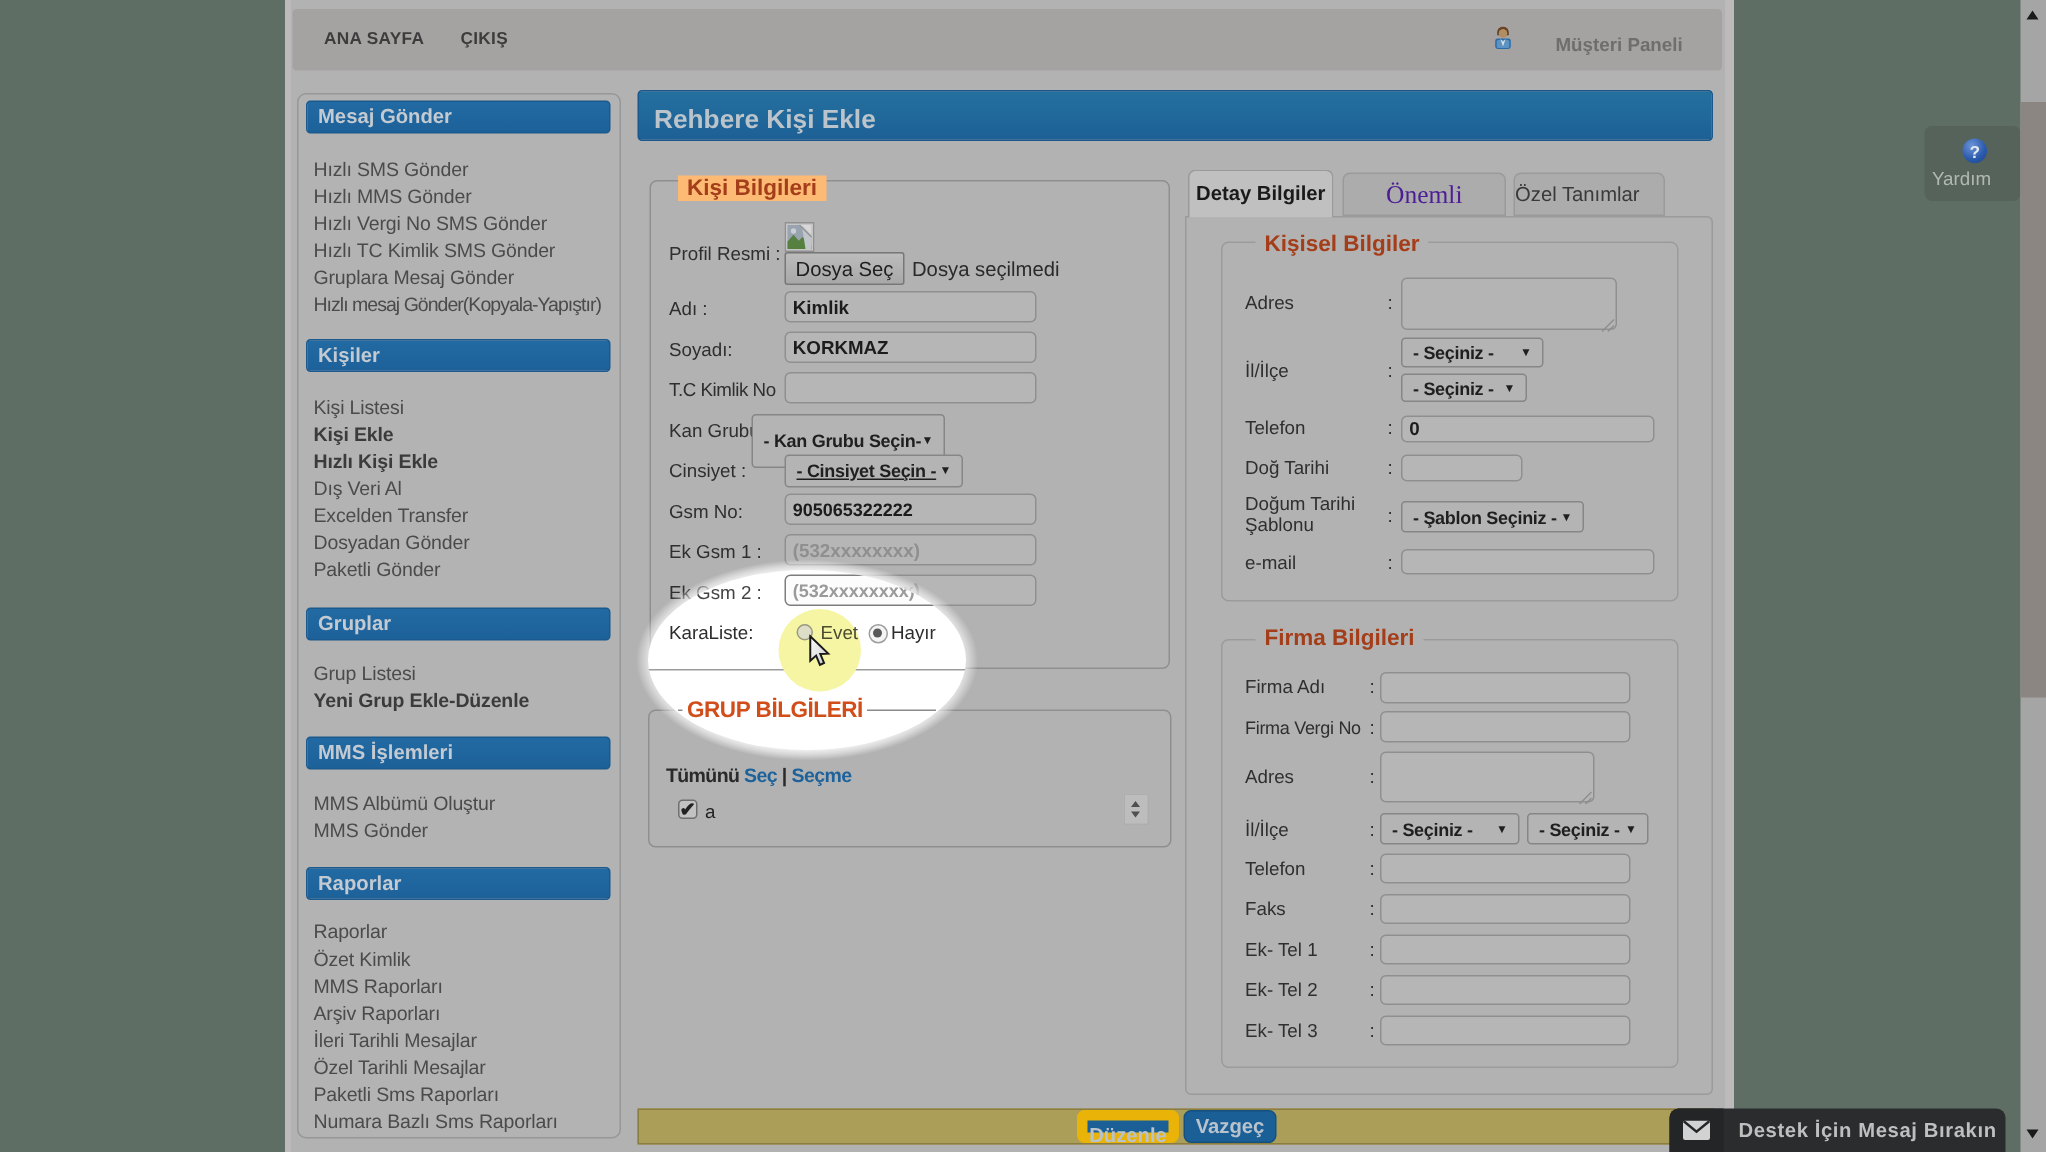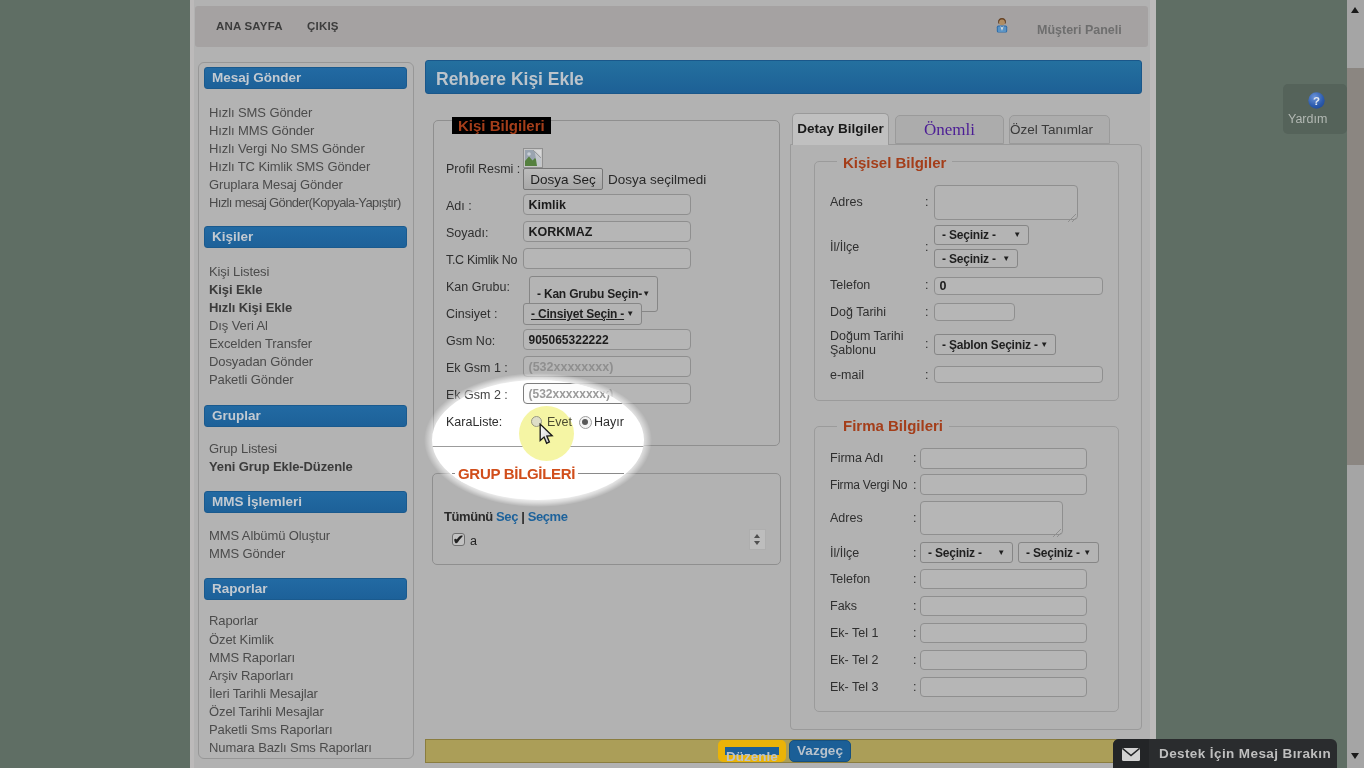--- a/index.html
+++ b/index.html
@@ -5,21 +5,21 @@
 * { margin:0; padding:0; box-sizing:border-box; }
 html,body { width:1364px; height:768px; overflow:hidden; }
 body { background:#5f6e64; font-family:"Liberation Sans", sans-serif; position:relative; }
 .abs { position:absolute; }
 .lbl { position:absolute; font-size:12.5px; color:#2f2f2f; white-space:nowrap; }
 .inp { position:absolute; background:#b6b6b6; border:1px solid #8f8f8f; border-radius:4px; font-weight:bold; font-size:12.5px; color:#1c1c1c; padding-left:4.5px; display:flex; align-items:center; white-space:nowrap; }
 .sel { position:absolute; background:#b4b4b4; border:1px solid #868686; border-radius:3px; font-weight:bold; font-size:12px; letter-spacing:-0.2px; color:#1f1f1f; padding-left:7px; display:flex; align-items:center; white-space:nowrap; }
 .arr { position:absolute; right:7px; top:50%; margin-top:-5px; font-size:8px; color:#1f1f1f; }
 .hdr { position:absolute; left:204px; width:203px; height:22px; background:linear-gradient(#226aa3,#1d6199); border:1px solid #1a5a8e; border-radius:3px; color:#c3cad1; font-weight:bold; font-size:13.5px; line-height:20px; padding-left:7px; }
 .lnk { position:absolute; left:209px; font-size:13px; color:#4b4b4b; white-space:nowrap; height:18px; line-height:18px; letter-spacing:-0.1px; }
-.leg { position:absolute; font-weight:bold; font-size:15px; color:#a43e1a; background:#000000; padding:0 6px; white-space:nowrap; }
+.leg { position:absolute; font-weight:bold; font-size:15px; color:#a43e1a; background:#fdba74; padding:0 6px; white-space:nowrap; }
 .fs { position:absolute; border:1px solid #8f8f8f; border-radius:5px; }
 </style>
 </head>
 <body>
 
 <div class="abs" id="page" style="left:190px; top:0; width:966px; height:768px; background:#b2b2b2;"></div>
 <div class="abs" style="left:190px; top:0; width:4px; height:768px; background:#bcbaba;"></div>
 <div class="abs" style="left:1150px; top:0; width:6px; height:768px; background:#bcbaba;"></div>
 
 <div class="abs" style="left:195px; top:6px; width:953px; height:41px; background:#a5a2a2; border-radius:3px;"></div>
@@ -90,21 +90,21 @@
 <div class="abs" style="left:523px; top:168px; width:80px; height:22px; background:linear-gradient(#bcbcbc,#a8a8a8); border:1px solid #777; border-radius:2px; text-align:center; font-size:13.5px; color:#1f1f1f; line-height:21px;">Dosya Seç</div>
 <div class="abs" style="left:608px; top:172px; font-size:13.5px; color:#2a2a2a;">Dosya seçilmedi</div>
 
 <div class="lbl" style="left:446px; top:199px;">Adı :</div>
 <div class="inp" style="left:523px; top:194px; width:168px; height:21px;">Kimlik</div>
 <div class="lbl" style="left:446px; top:226px;">Soyadı:</div>
 <div class="inp" style="left:523px; top:221px; width:168px; height:21px;">KORKMAZ</div>
 <div class="lbl" style="left:446px; top:253px; letter-spacing:-0.3px;">T.C Kimlik No</div>
 <div class="inp" style="left:523px; top:248px; width:168px; height:21px;"></div>
 <div class="lbl" style="left:446px; top:280px;">Kan Grubu:</div>
-<div class="sel" style="left:529px; top:276px; width:129px; height:36px;">- Kan Grubu Seçin-<span class="arr">▼</span></div>
+<div class="sel" style="left:501px; top:276px; width:129px; height:36px;">- Kan Grubu Seçin-<span class="arr">▼</span></div>
 <div class="lbl" style="left:446px; top:307px;">Cinsiyet :</div>
 <div class="sel" style="left:523px; top:303px; width:119px; height:22px;text-decoration:underline;">- Cinsiyet Seçin -<span class="arr">▼</span></div>
 <div class="lbl" style="left:446px; top:334px;">Gsm No:</div>
 <div class="inp" style="left:523px; top:329px; width:168px; height:21px; font-size:12px;">905065322222</div>
 <div class="lbl" style="left:446px; top:361px;">Ek Gsm 1 :</div>
 <div class="inp" style="left:523px; top:356px; width:168px; height:21px; color:#8f8f8f;">(532xxxxxxxx)</div>
 <div class="lbl" style="left:446px; top:388px;">Ek Gsm 2 :</div>
 <div class="inp" style="left:523px; top:383px; width:168px; height:21px; color:#8f8f8f;">(532xxxxxxxx)</div>
 
 <div class="fs" style="left:432px; top:473px; width:349px; height:92px;"></div>

